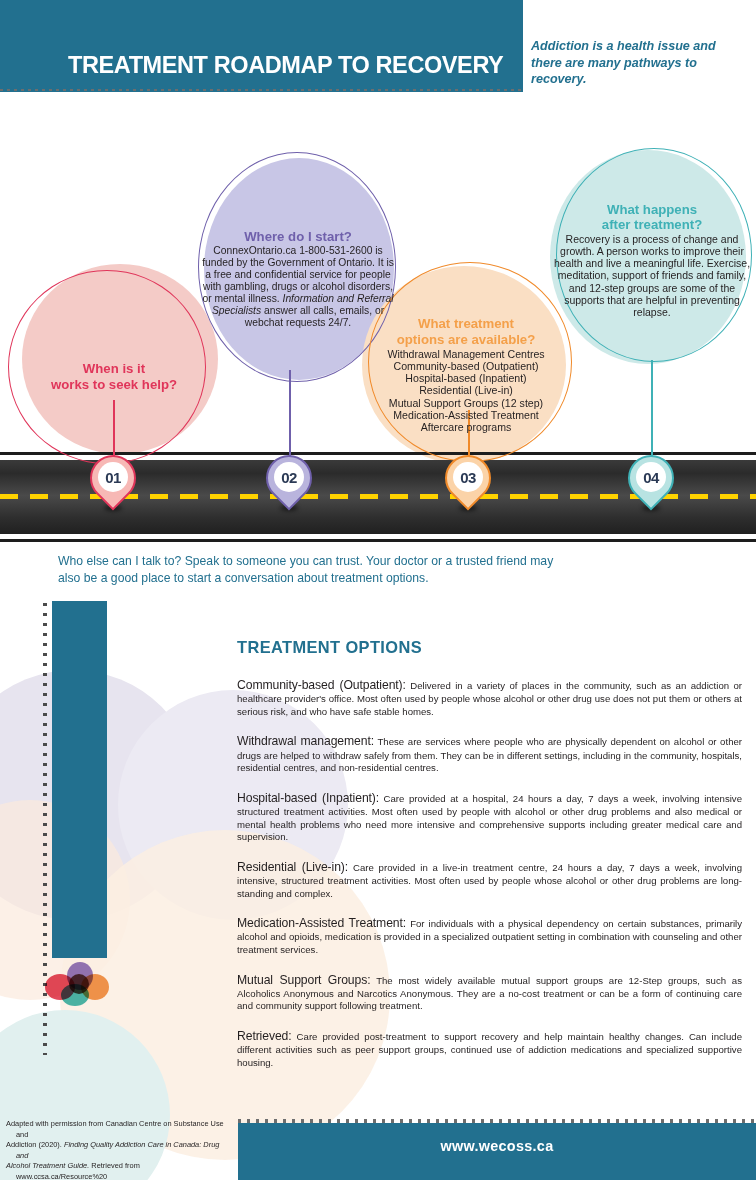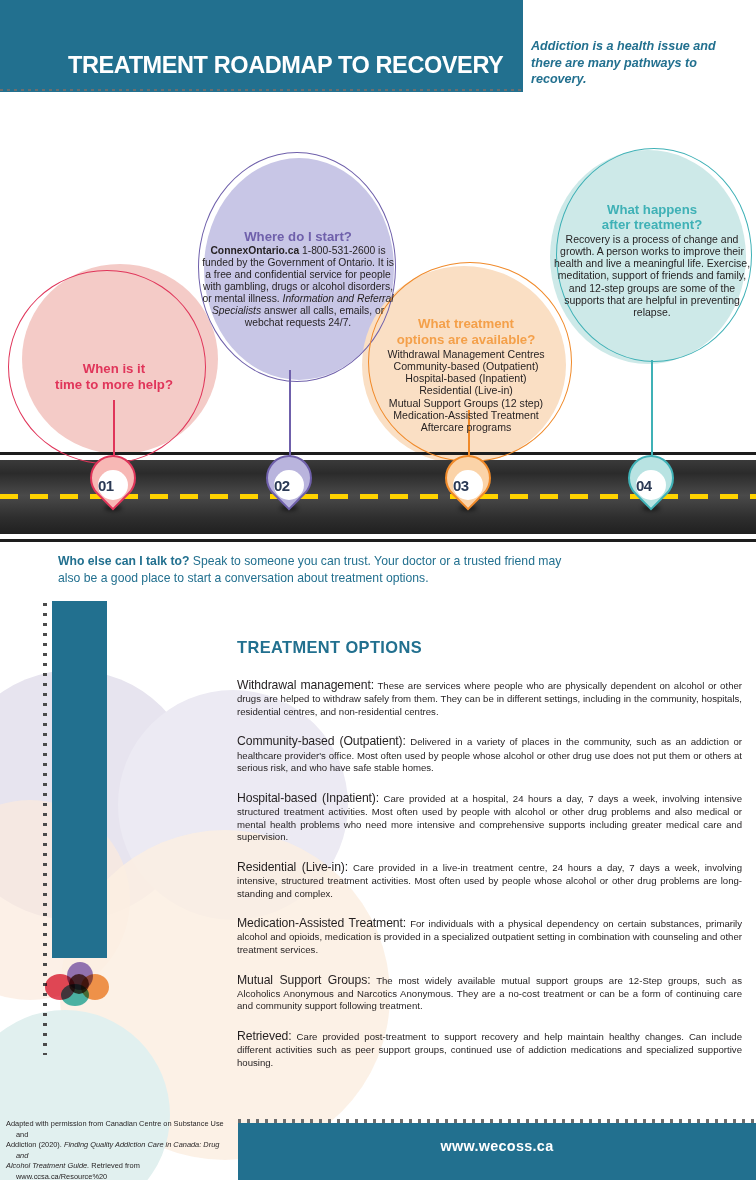--- a/index.html
+++ b/index.html
@@ -50,21 +50,21 @@
   }
   .bubble .b-fill {
     position:absolute; border-radius:50%; z-index:0;
   }
   .bubble .b-ring {
     position:absolute; border-radius:50%; z-index:1;
   }
   .bubble .b-content { position:relative; z-index:2; padding:0 14px; }
   .b-title { font-weight:bold; line-height:1.14; margin-bottom:1px; }
   .b-body { color:#231f20; line-height:1.16; }
-  .b-body .bold { font-weight:bold; }
+  .b-body .bold { font-weight:normal; }
   .b-body .ital { font-style:italic; }
 
   
   #bubble1 { left:8px; top:262px; width:212px; height:202px; }
   #bubble1 .b-fill { left:14px; top:2px; width:196px; height:190px; background:#f4cbc7; }
   #bubble1 .b-ring { left:0px; top:8px; width:198px; height:194px; border:1.6px solid #e0355a; }
   #bubble1 .b-title { color:#e0355a; font-size:13.2px; }
   #bubble1 .b-body { font-size:10.6px; }
   #bubble1 .b-content { padding:0 10px; margin-top:28px; }
 
@@ -108,38 +108,38 @@
     background-image:repeating-linear-gradient(to right,#ffd300 0 18px, transparent 18px 30px);
   }
 
   
   .pin { position:absolute; width:46px; height:62px; z-index:6; }
   .pin .pin-body {
     position:absolute; left:0; top:0; width:46px; height:46px;
     border-radius:50% 50% 50% 0; transform:rotate(-45deg);
   }
   .pin .pin-inner {
-    position:absolute; left:8px; top:15px; width:30px; height:30px;
+    position:absolute; left:8px; top:7px; width:30px; height:30px;
     border-radius:50%; background:#ffffff;
-    display:flex; align-items:center; justify-content:flex-start;
+    display:flex; align-items:center; justify-content:center;
   }
   .pin .pin-num {
     font-size:15px; font-weight:bold; color:#2b3a55; letter-spacing:-0.5px;
   }
   .pin .pin-shadow {
     position:absolute; left:14px; top:50px; width:18px; height:6px;
     background:rgba(0,0,0,.55); border-radius:50%; filter:blur(2px);
   }
 
   
   .mid-note {
     position:absolute; left:58px; top:553px; width:520px;
     color:#22708f; font-size:12.2px; line-height:1.4;
   }
-  .mid-note .b { font-weight:bold;text-align:right; }
+  .mid-note .b { font-weight:normal;text-align:right; }
 
   
   .dot-rail {
     position:absolute; left:43px; top:603px; width:4px; height:452px;
     background-image:repeating-linear-gradient(to bottom,#4b4b4b 0 3px, transparent 3px 10px);
   }
   .teal-bar {
     position:absolute; left:52px; top:601px; width:55px; height:357px;
     background:#22708f;
   }
@@ -204,21 +204,21 @@
   <div class="stem" style="left:289px; top:370px; height:100px; background:#6f60ab;"></div>
   <div class="stem" style="left:468px; top:410px; height:60px; background:#f08a2a;"></div>
   <div class="stem" style="left:651px; top:360px; height:110px; background:#3fb1b6;"></div>
 
   <div class="bubble" id="bubble1">
     <div class="b-fill"></div>
     <div class="b-ring"></div>
     <div class="b-content">
       <div class="b-title">
         <div>When is it</div>
-        <div>time to more help?</div>
+        <div>works to seek help?</div>
       </div>
     </div>
   </div>
 
   <div class="bubble" id="bubble2">
     <div class="b-fill"></div>
     <div class="b-ring"></div>
     <div class="b-content">
       <div class="b-title">Where do I start?</div>
       <div class="b-body"><span class="bold">ConnexOntario.ca</span><span> 1-800-531-2600 is funded by the Government of Ontario. It is a free and confidential service for people with gambling, drugs or alcohol disorders, or mental illness. </span><span class="ital">Information and Referral Specialists</span><span> answer all calls, emails, or webchat requests 24/7.</span></div>
@@ -304,23 +304,23 @@
       <div class="petal" style="left:22px; top:0px;  width:26px; height:28px; background:#8a6fc0; opacity:.92;"></div>
       <div class="petal" style="left:36px; top:12px; width:28px; height:26px; background:#f09142; opacity:.92;"></div>
       <div class="petal" style="left:16px; top:22px; width:28px; height:22px; background:#3bb5ad; opacity:.92;"></div>
       <div class="petal" style="left:24px; top:12px; width:20px; height:20px; background:#6c3b2a; opacity:.92;"></div>
     </div>
   </div>
 
   <div class="to-wrap">
     <div class="to-heading">TREATMENT OPTIONS</div>
 
+    <div class="to-item"><span class="to-term">Community-based (Outpatient):</span><span> Delivered in a variety of places in the community, such as an addiction or healthcare provider's office. Most often used by people whose alcohol or other drug use does not put them or others at serious risk, and who have safe stable homes.</span></div>
+
     <div class="to-item"><span class="to-term">Withdrawal management:</span><span> These are services where people who are physically dependent on alcohol or other drugs are helped to withdraw safely from them. They can be in different settings, including in the community, hospitals, residential centres, and non-residential centres.</span></div>
-
-    <div class="to-item"><span class="to-term">Community-based (Outpatient):</span><span> Delivered in a variety of places in the community, such as an addiction or healthcare provider's office. Most often used by people whose alcohol or other drug use does not put them or others at serious risk, and who have safe stable homes.</span></div>
 
     <div class="to-item"><span class="to-term">Hospital-based (Inpatient):</span><span> Care provided at a hospital, 24 hours a day, 7 days a week, involving intensive structured treatment activities. Most often used by people with alcohol or other drug problems and also medical or mental health problems who need more intensive and comprehensive supports including greater medical care and supervision.</span></div>
 
     <div class="to-item"><span class="to-term">Residential (Live-in):</span><span> Care provided in a live-in treatment centre, 24 hours a day, 7 days a week, involving intensive, structured treatment activities. Most often used by people whose alcohol or other drug problems are long-standing and complex.</span></div>
 
     <div class="to-item"><span class="to-term">Medication-Assisted Treatment:</span><span> For individuals with a physical dependency on certain substances, primarily alcohol and opioids, medication is provided in a specialized outpatient setting in combination with counseling and other treatment services.</span></div>
 
     <div class="to-item"><span class="to-term">Mutual Support Groups:</span><span> The most widely available mutual support groups are 12-Step groups, such as Alcoholics Anonymous and Narcotics Anonymous. They are a no-cost treatment or can be a form of continuing care and community support following treatment.</span></div>
 
     <div class="to-item"><span class="to-term">Retrieved:</span><span> Care provided post-treatment to support recovery and help maintain healthy changes. Can include different activities such as peer support groups, continued use of addiction medications and specialized supportive housing.</span></div>

